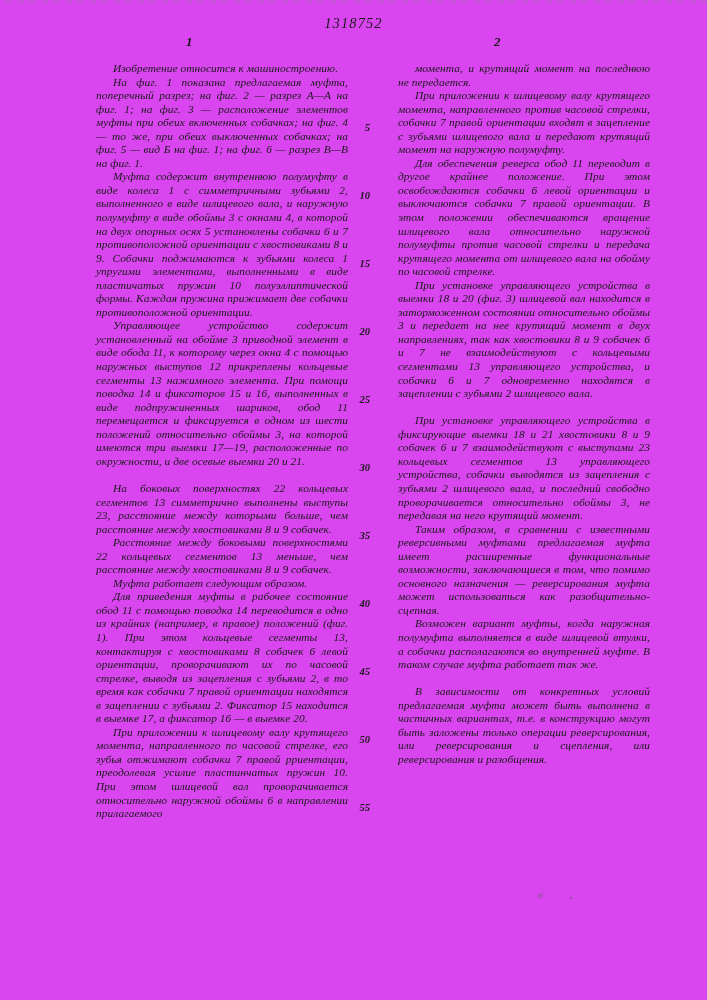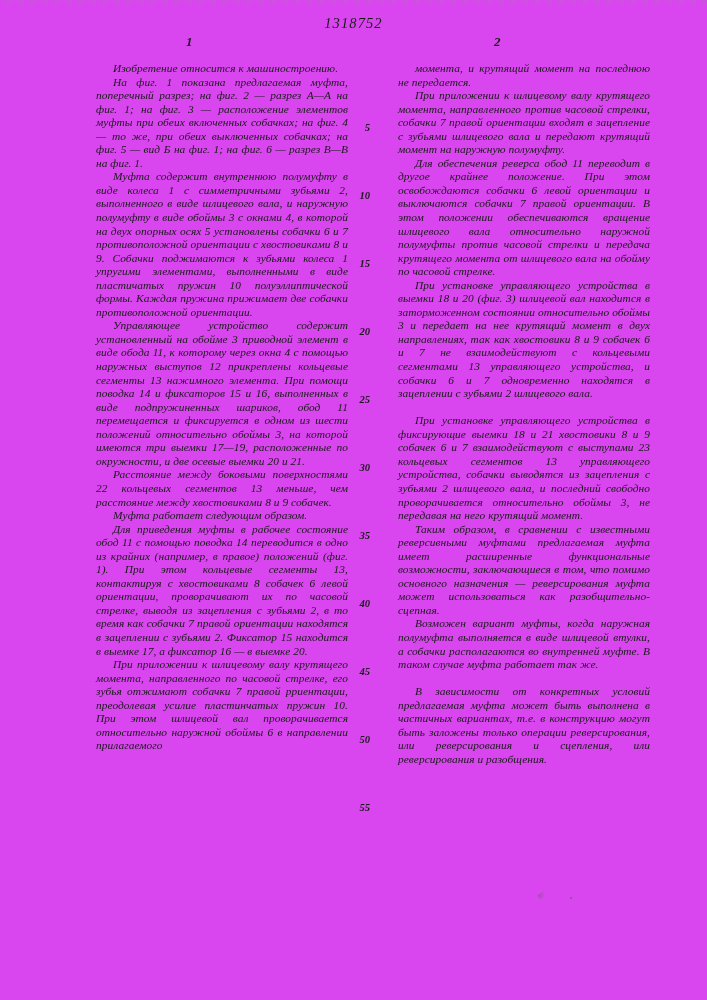--- a/index.html
+++ b/index.html
@@ -137,20 +137,21 @@
 
   <div class="col-num right">2</div>
 
   <div class="columns">
 
     <div class="column left">
       <p class="nogap justify-last">Изобретение относится к машиностроению.</p>
       <p class="nogap justify-last">На фиг. 1 показана предлагаемая муфта, поперечный разрез; на фиг. 2 — разрез А—А на фиг. 1; на фиг. 3 — расположение элементов муфты при обеих включенных собачках; на фиг. 4 — то же, при обеих выключенных собачках; на фиг. 5 — вид Б на фиг. 1; на фиг. 6 — разрез В—В на фиг. 1.</p>
       <p class="nogap justify-last">Муфта содержит внутреннюю полумуфту в виде колеса 1 с симметричными зубьями 2, выполненного в виде шлицевого вала, и наружную полумуфту в виде обоймы 3 с окнами 4, в которой на двух опорных осях 5 установлены собачки 6 и 7 противоположной ориентации с хвостовиками 8 и 9. Собачки поджимаются к зубьями колеса 1 упругими элементами, выполненными в виде пластичатых пружин 10 полуэллиптической формы. Каждая пружина прижимает две собачки противоположной ориентации.</p>
       <p class="nogap justify-last">Управляющее устройство содержит установленный на обойме 3 приводной элемент в виде обода 11, к которому через окна 4 с помощью наружных выступов 12 прикреплены кольцевые сегменты 13 нажимного элемента. При помощи поводка 14 и фиксаторов 15 и 16, выполненных в виде подпружиненных шариков, обод 11 перемещается и фиксируется в одном из шести положений относительно обоймы 3, на которой имеются три выемки 17—19, расположенные по окружности, и две осевые выемки 20 и 21.</p>
+      <p class="gap justify-last">На боковых поверхностях 22 кольцевых сегментов 13 симметрично выполнены выступы 23, расстояние между которыми больше, чем расстояние между хвостовиками 8 и 9 собачек.</p>
       <p class="nogap justify-last">Расстояние между боковыми поверхностями 22 кольцевых сегментов 13 меньше, чем расстояние между хвостовиками 8 и 9 собачек.</p>
       <p class="nogap justify-last">Муфта работает следующим образом.</p>
       <p class="nogap justify-last">Для приведения муфты в рабочее состояние обод 11 с помощью поводка 14 переводится в одно из крайних (например, в правое) положений (фиг. 1). При этом кольцевые сегменты 13, контактируя с хвостовиками 8 собачек 6 левой ориентации, проворачивают их по часовой стрелке, выводя из зацепления с зубьями 2, в то время как собачки 7 правой ориентации находятся в зацеплении с зубьями 2. Фиксатор 15 находится в выемке 17, а фиксатор 16 — в выемке 20.</p>
       <p class="nogap justify-last">При приложении к шлицевому валу крутящего момента, направленного по часовой стрелке, его зубья отжимают собачки 7 правой рриентации, преодолевая усилие пластинчатых пружин 10. При этом шлицевой вал проворачивается относительно наружной обоймы 6 в направлении прилагаемого</p>
     </div>
 
     <div class="column right">
       <p class="nogap justify-last">момента, и крутящий момент на последнюю не передается.</p>
       <p class="nogap justify-last">При приложении к шлицевому валу крутящего момента, направленного против часовой стрелки, собачки 7 правой ориентации входят в зацепление с зубьями шлицевого вала и передают крутящий момент на наружную полумуфту.</p>
       <p class="nogap justify-last">Для обеспечения реверса обод 11 переводит в другое крайнее положение. При этом освобождаются собачки 6 левой ориентации и выключаются собачки 7 правой ориентации. В этом положении обеспечиваются вращение шлицевого вала относительно наружной полумуфты против часовой стрелки и передача крутящего момента от шлицевого вала на обойму по часовой стрелке.</p>

